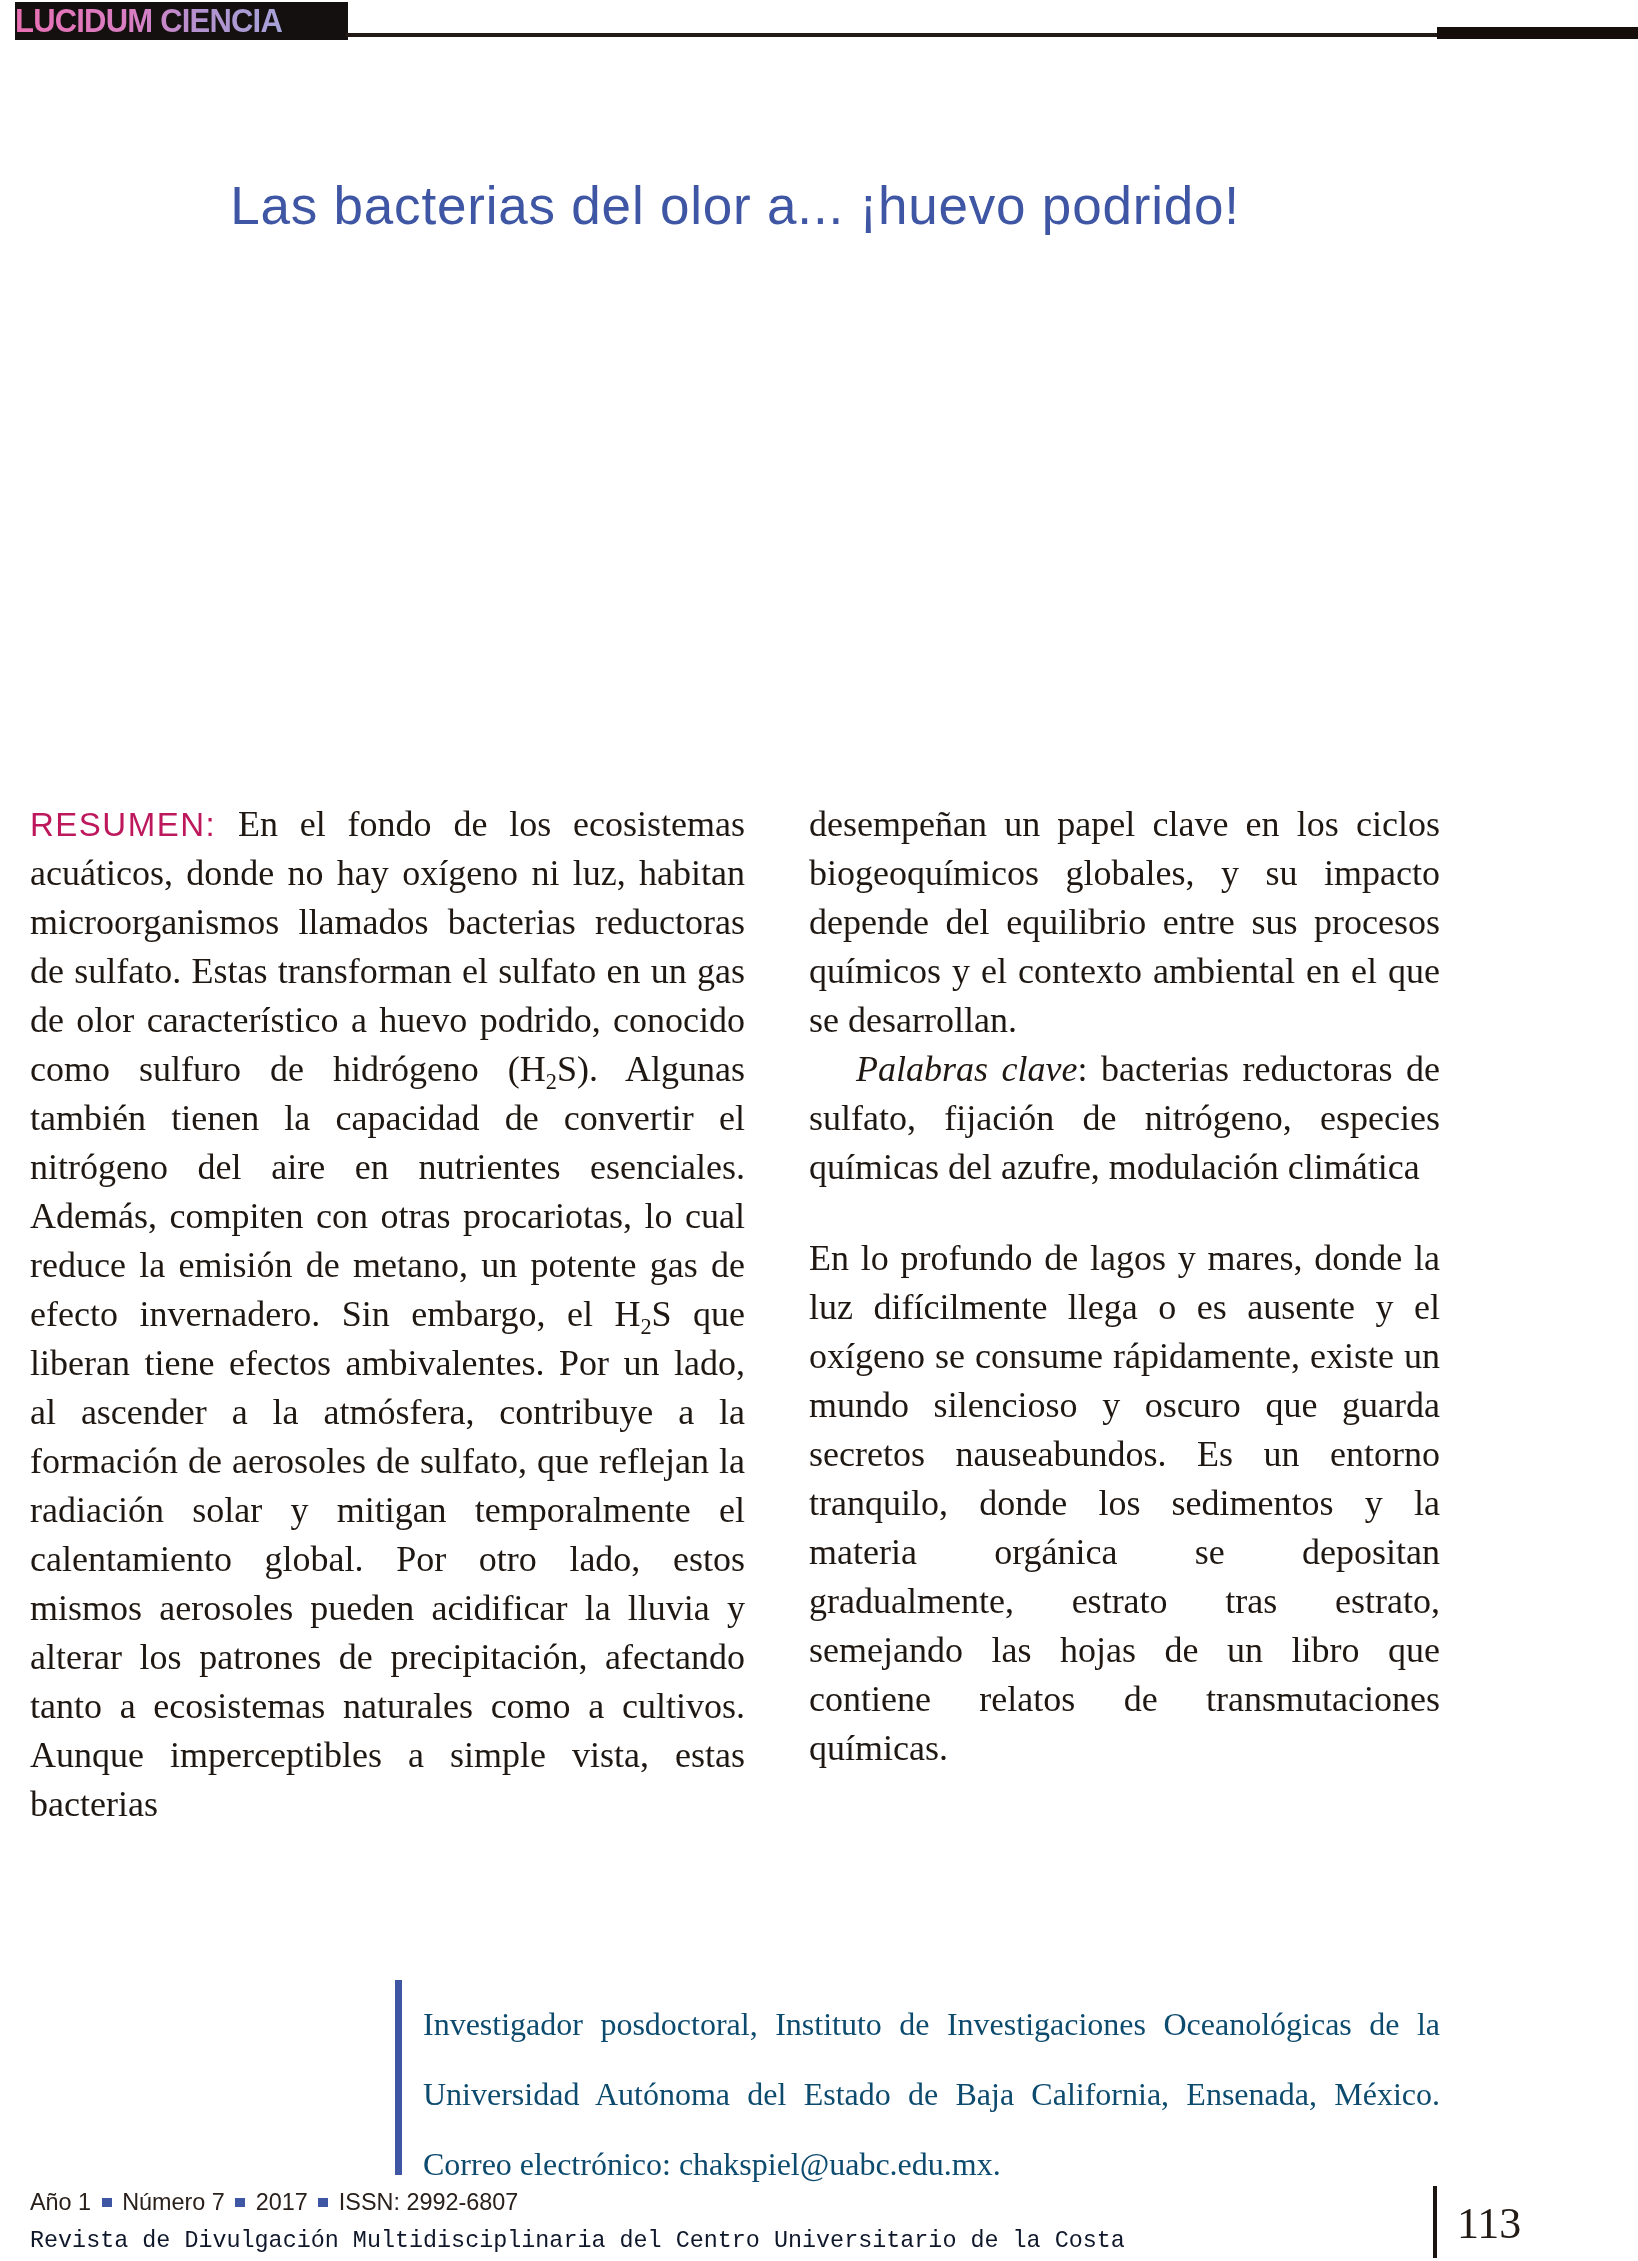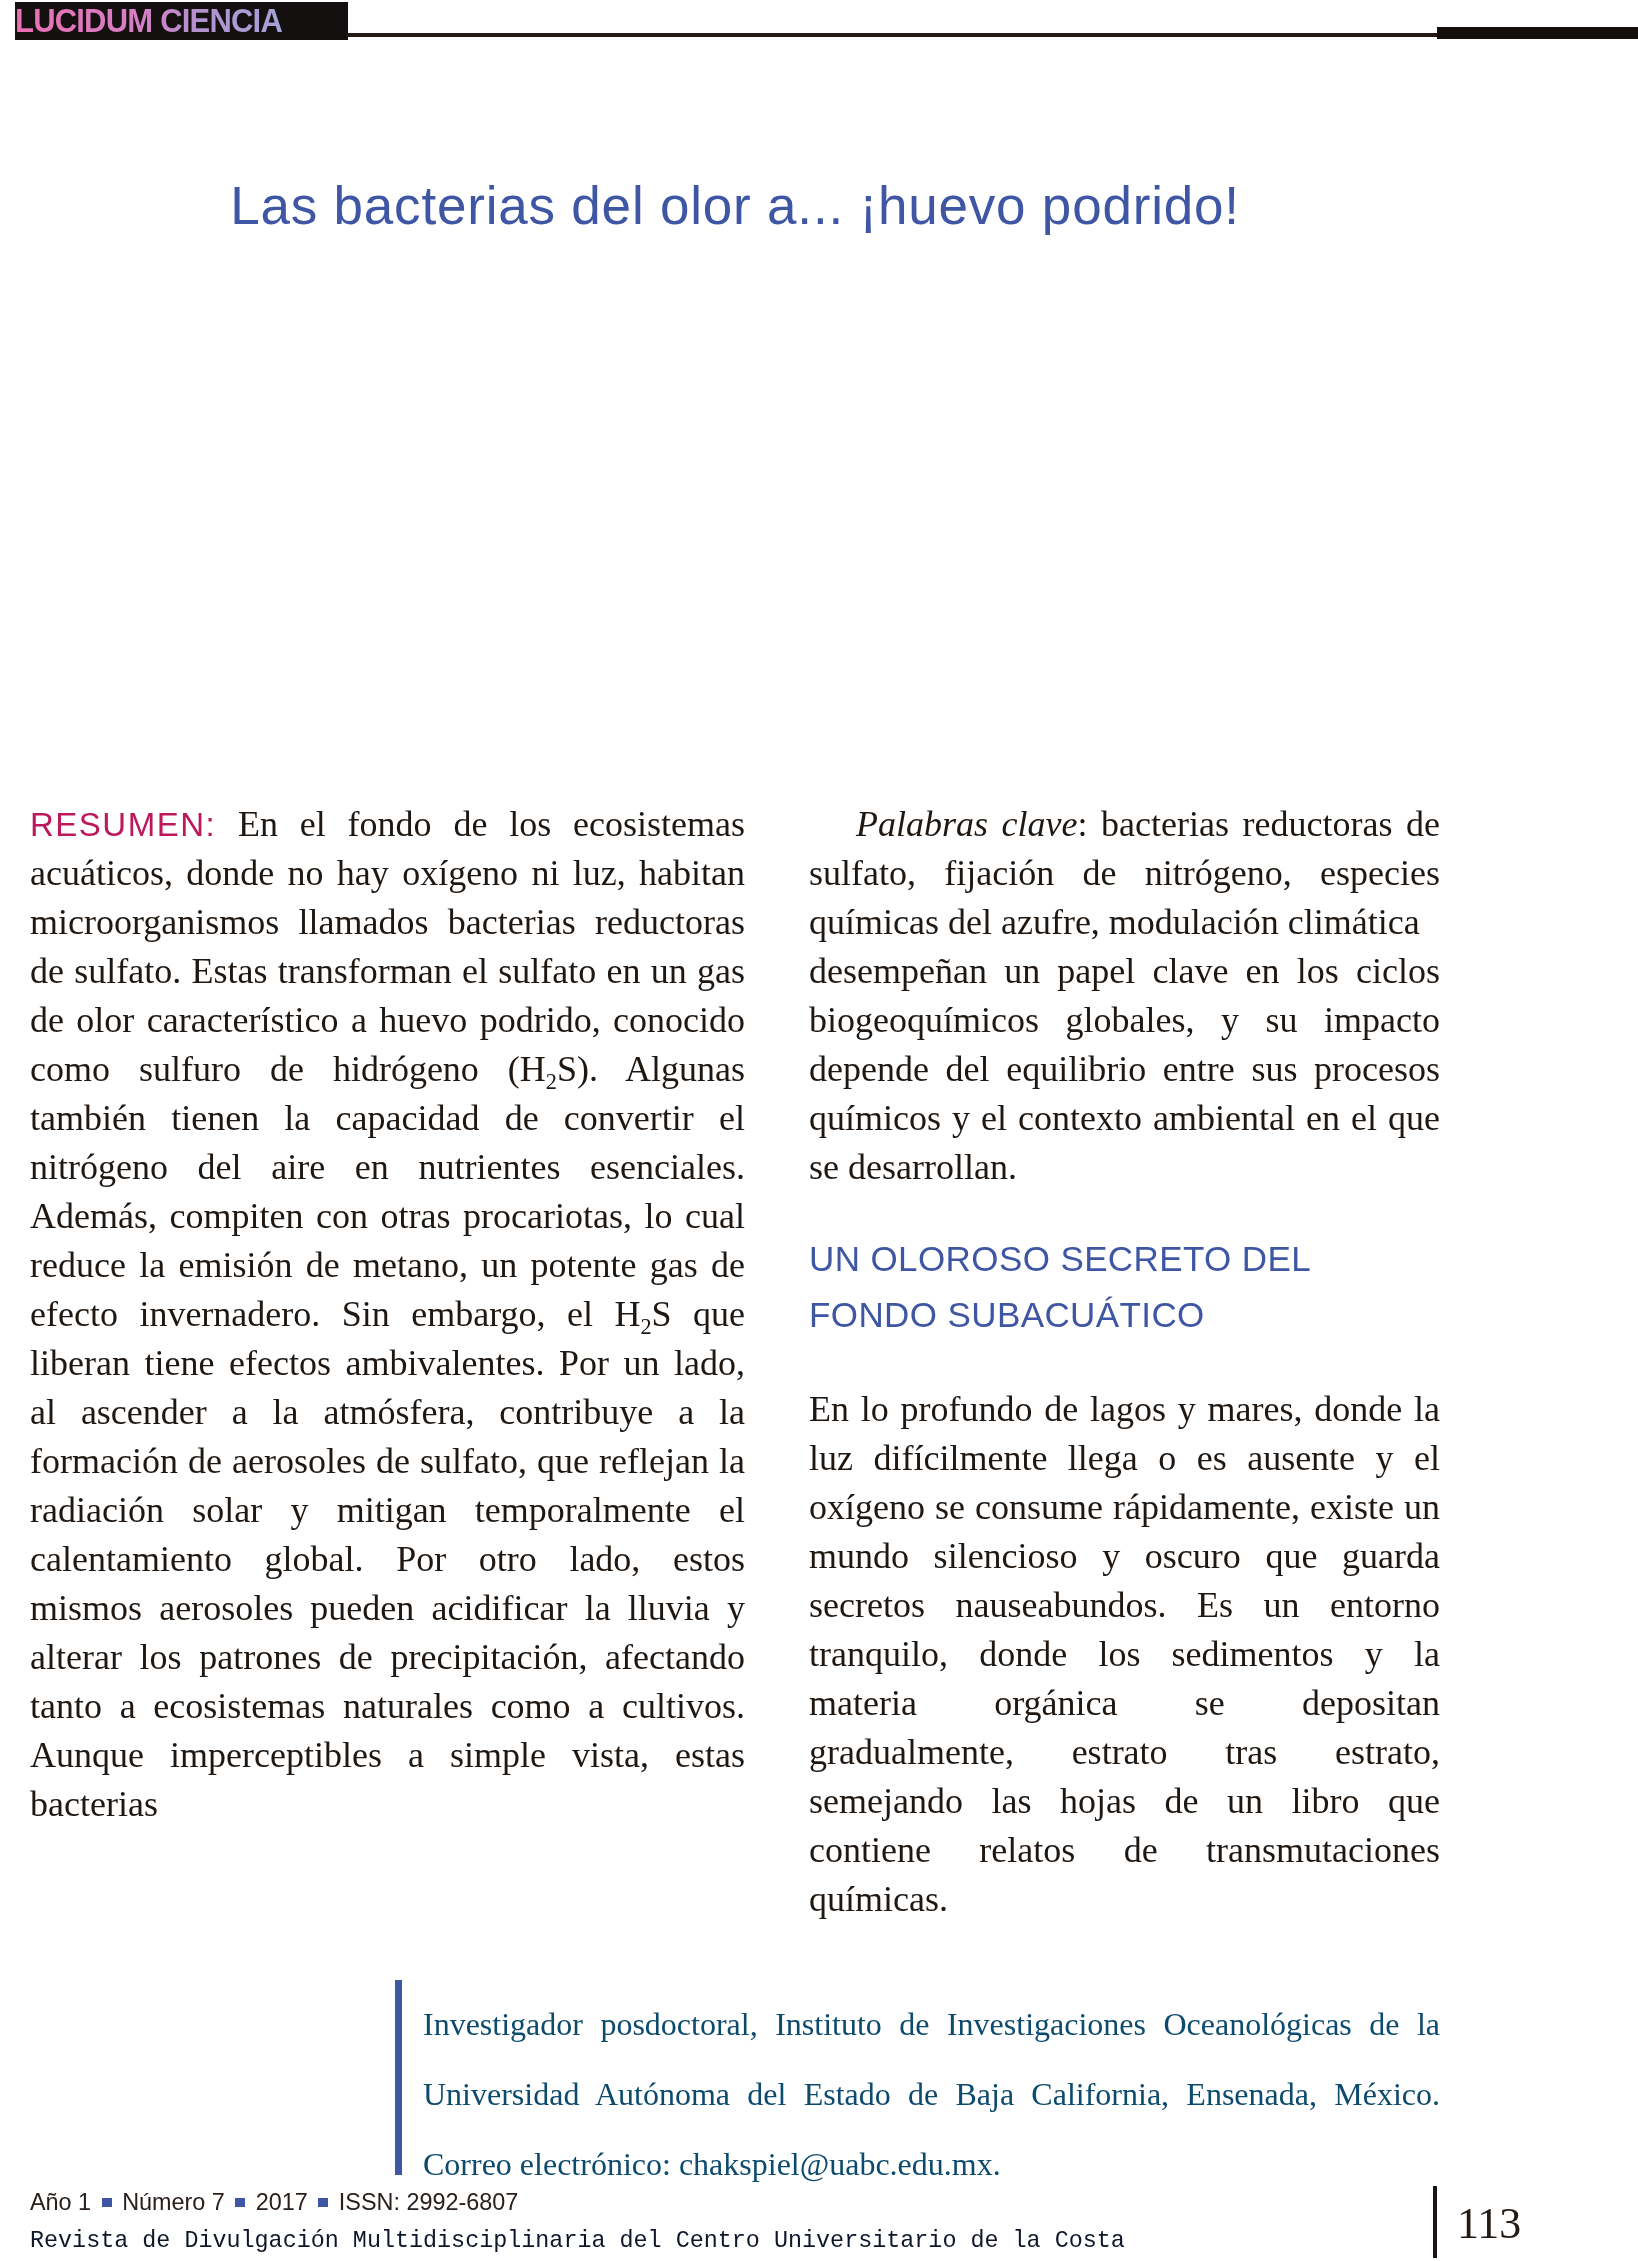--- a/index.html
+++ b/index.html
@@ -103,23 +103,22 @@
   <div class="rule-thin"></div>
   <div class="rule-thick"></div>
 
   <div class="article-title">Las bacterias del olor a... ¡huevo podrido!</div>
 
   <div class="columns">
     <div class="col-left">
       <p class="body-text"><span class="abstract-label">RESUMEN:</span><span><span> En el fondo de los ecosistemas acuáticos, donde no hay oxígeno ni luz, habitan microorganismos llamados bacterias reductoras de sulfato. Estas transforman el sulfato en un gas de olor característico a huevo podrido, conocido como sulfuro de hidrógeno (H</span><span class="seg-sub">2</span><span>S). Algunas también tienen la capacidad de convertir el nitrógeno del aire en nutrientes esenciales. Además, compiten con otras procariotas, lo cual reduce la emisión de metano, un potente gas de efecto invernadero. Sin embargo, el H</span><span class="seg-sub">2</span><span>S que liberan tiene efectos ambivalentes. Por un lado, al ascender a la atmósfera, contribuye a la formación de aerosoles de sulfato, que reflejan la radiación solar y mitigan temporalmente el calentamiento global. Por otro lado, estos mismos aerosoles pueden acidificar la lluvia y alterar los patrones de precipitación, afectando tanto a ecosistemas naturales como a cultivos. Aunque imperceptibles a simple vista, estas bacterias</span></span></p>
     </div>
     <div class="col-right">
+      <p class="body-text"><span>desempeñan un papel clave en los ciclos biogeoquímicos globales, y su impacto depende del equilibrio entre sus procesos químicos y el contexto ambiental en el que se desarrollan.</span></p>
       <p class="body-text keywords"><span class="seg-i">Palabras clave</span><span>: bacterias reductoras de sulfato, fijación de nitrógeno, especies químicas del azufre, modulación climática</span></p>
-      <p class="body-text"><span>desempeñan un papel clave en los ciclos biogeoquímicos globales, y su impacto depende del equilibrio entre sus procesos químicos y el contexto ambiental en el que se desarrollan.</span></p>
-      <h2 class="section-heading">UN OLOROSO SECRETO DEL FONDO SUBACUÁTICO</h2>
       <p class="body-text section-para">En lo profundo de lagos y mares, donde la luz difícilmente llega o es ausente y el oxígeno se consume rápidamente, existe un mundo silencioso y oscuro que guarda secretos nauseabundos. Es un entorno tranquilo, donde los sedimentos y la materia orgánica se depositan gradualmente, estrato tras estrato, semejando las hojas de un libro que contiene relatos de transmutaciones químicas.</p>
     </div>
   </div>
 
   <div class="footnote">
     <div class="fn-bar"></div>
     <div class="fn-affiliation">Investigador posdoctoral, Instituto de Investigaciones Oceanológicas de la Universidad Autónoma del Estado de Baja California, Ensenada, México. Correo electrónico: chakspiel@uabc.edu.mx.</div>
   </div>
 
   <div class="footer-meta">

